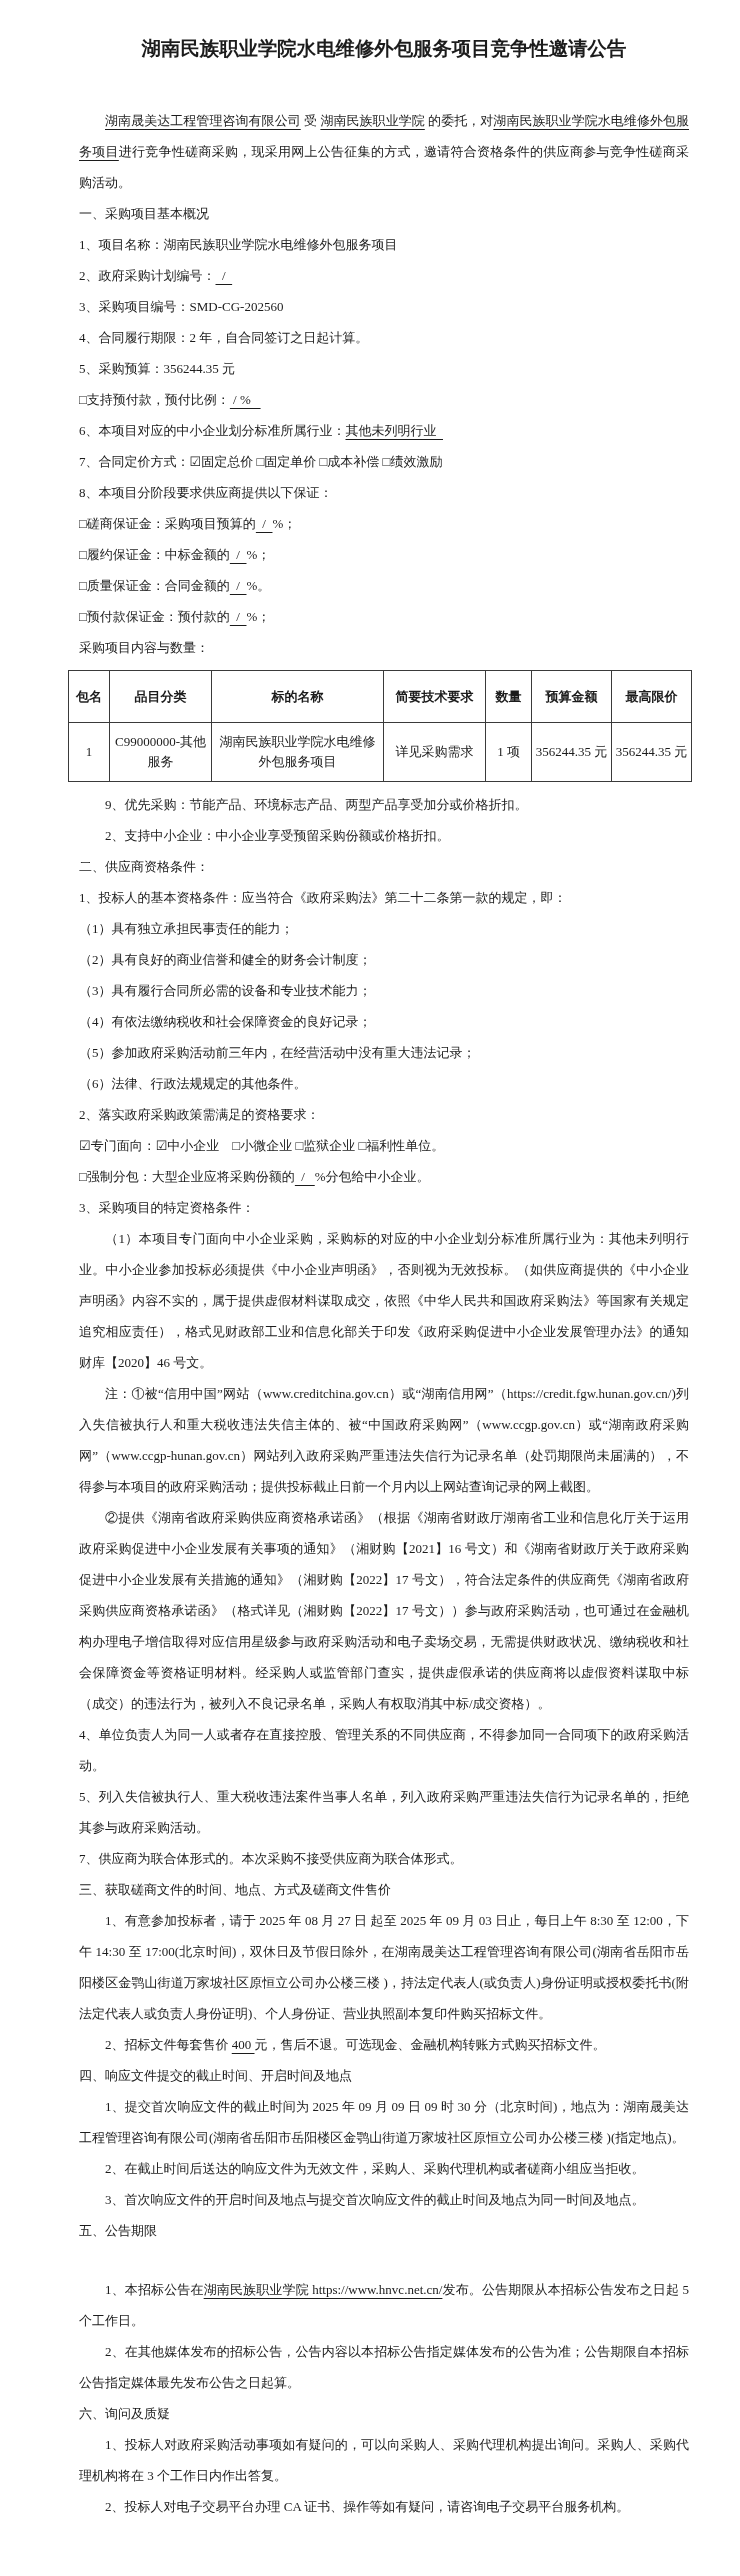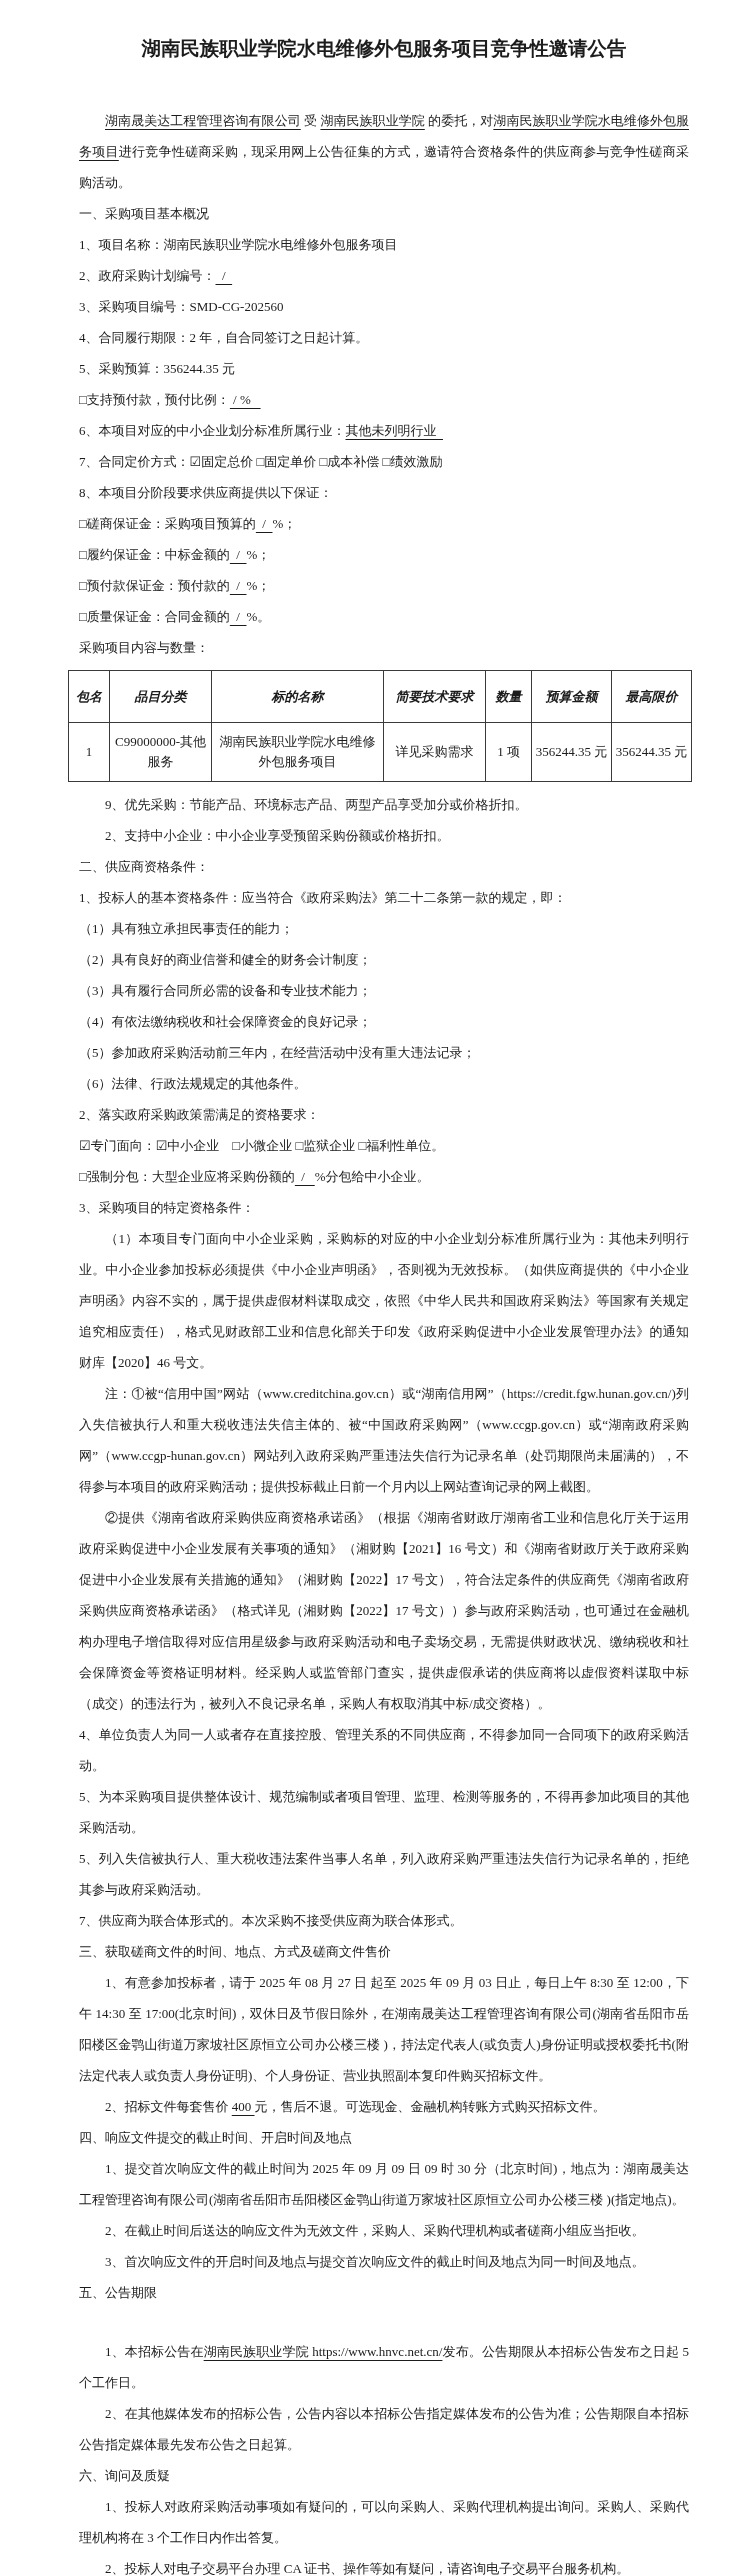--- a/index.html
+++ b/index.html
@@ -6,21 +6,21 @@
   body{font-family:"Liberation Serif","DejaVu Serif",serif;color:#1c1c1c;}
   .page{width:740px;min-height:2576px;box-sizing:border-box;background:#ffffff;padding:22px 51px 65px 79px;}
   .title{font-size:19.4px;font-weight:bold;text-align:center;line-height:1.7;margin:11px 0 39px 0;}
   p{margin:0;font-size:13px;line-height:31px;text-align:justify;}
   .ind{text-indent:2em;}
   .b{font-weight:normal;}
   .u{text-decoration:underline;text-underline-offset:3.7px;}
   .spacer{height:28px;}
   table.items{border-collapse:collapse;table-layout:fixed;width:622px;margin:7.4px 0 7.4px -11px;}
   table.items th,table.items td{border:0.9px solid #3a3a3a;text-align:center;vertical-align:middle;font-size:13px;line-height:19.4px;padding:9.3px 2.8px;word-break:break-all;}
-  table.items th{font-weight:bold;padding:15.7px 2.8px;font-style:italic;}
+  table.items th{font-weight:bold;padding:15.7px 2.8px;}
   col.c1{width:41px;}col.c2{width:102px;}col.c3{width:172px;}col.c4{width:102px;}col.c5{width:46px;}col.c6{width:80px;}col.c7{width:80px;}
 </style>
 </head>
 <body>
 
 <div class="page">
 
   <div class="title">湖南民族职业学院水电维修外包服务项目竞争性邀请公告</div>
 
   <p class="ind"><span class="u">湖南晟美达工程管理咨询有限公司</span><span> 受 </span><span class="u">湖南民族职业学院</span><span> 的委托，对</span><span class="u">湖南民族职业学院水电维修外包服务项目</span><span>进行竞争性磋商采购，现采用网上公告征集的方式，邀请符合资格条件的供应商参与竞争性磋商采购活动。</span></p>
@@ -30,22 +30,22 @@
   <p><span>2、政府采购计划编号：</span><span class="u">&nbsp;&nbsp;/&nbsp;&nbsp;</span></p>
   <p>3、采购项目编号：SMD-CG-202560</p>
   <p>4、合同履行期限：2 年，自合同签订之日起计算。</p>
   <p>5、采购预算：356244.35 元</p>
   <p><span>□支持预付款，预付比例：</span><span class="u">&nbsp;/ %&nbsp;&nbsp;&nbsp;</span></p>
   <p><span>6、本项目对应的中小企业划分标准所属行业：</span><span class="u">其他未列明行业&nbsp;&nbsp;</span></p>
   <p>7、合同定价方式：☑固定总价 □固定单价 □成本补偿 □绩效激励</p>
   <p>8、本项目分阶段要求供应商提供以下保证：</p>
   <p><span>□磋商保证金：采购项目预算的</span><span class="u">&nbsp;&nbsp;/&nbsp;&nbsp;</span><span>%；</span></p>
   <p><span>□履约保证金：中标金额的</span><span class="u">&nbsp;&nbsp;/&nbsp;&nbsp;</span><span>%；</span></p>
+  <p><span>□质量保证金：合同金额的</span><span class="u">&nbsp;&nbsp;/&nbsp;&nbsp;</span><span>%。</span></p>
   <p><span>□预付款保证金：预付款的</span><span class="u">&nbsp;&nbsp;/&nbsp;&nbsp;</span><span>%；</span></p>
-  <p><span>□质量保证金：合同金额的</span><span class="u">&nbsp;&nbsp;/&nbsp;&nbsp;</span><span>%。</span></p>
 
   <p class="b">采购项目内容与数量：</p>
 
   <table class="items">
     <colgroup>
         <col class="c1">
         <col class="c2">
         <col class="c3">
         <col class="c4">
         <col class="c5">
@@ -88,21 +88,20 @@
   <p>（5）参加政府采购活动前三年内，在经营活动中没有重大违法记录；</p>
   <p>（6）法律、行政法规规定的其他条件。</p>
   <p>2、落实政府采购政策需满足的资格要求：</p>
   <p>☑专门面向：☑中小企业　□小微企业 □监狱企业 □福利性单位。</p>
   <p><span>□强制分包：大型企业应将采购份额的</span><span class="u">&nbsp;&nbsp;/&nbsp;&nbsp;&nbsp;</span><span>%分包给中小企业。</span></p>
   <p class="b">3、采购项目的特定资格条件：</p>
   <p class="ind">（1）本项目专门面向中小企业采购，采购标的对应的中小企业划分标准所属行业为：其他未列明行业。中小企业参加投标必须提供《中小企业声明函》，否则视为无效投标。（如供应商提供的《中小企业声明函》内容不实的，属于提供虚假材料谋取成交，依照《中华人民共和国政府采购法》等国家有关规定追究相应责任），格式见财政部工业和信息化部关于印发《政府采购促进中小企业发展管理办法》的通知财库【2020】46 号文。</p>
   <p class="ind">注：①被“信用中国”网站（www.creditchina.gov.cn）或“湖南信用网”（https://credit.fgw.hunan.gov.cn/)列入失信被执行人和重大税收违法失信主体的、被“中国政府采购网”（www.ccgp.gov.cn）或“湖南政府采购网”（www.ccgp-hunan.gov.cn）网站列入政府采购严重违法失信行为记录名单（处罚期限尚未届满的），不得参与本项目的政府采购活动；提供投标截止日前一个月内以上网站查询记录的网上截图。</p>
   <p class="ind">②提供《湖南省政府采购供应商资格承诺函》（根据《湖南省财政厅湖南省工业和信息化厅关于运用政府采购促进中小企业发展有关事项的通知》（湘财购【2021】16 号文）和《湖南省财政厅关于政府采购促进中小企业发展有关措施的通知》（湘财购【2022】17 号文），符合法定条件的供应商凭《湖南省政府采购供应商资格承诺函》（格式详见（湘财购【2022】17 号文））参与政府采购活动，也可通过在金融机构办理电子增信取得对应信用星级参与政府采购活动和电子卖场交易，无需提供财政状况、缴纳税收和社会保障资金等资格证明材料。经采购人或监管部门查实，提供虚假承诺的供应商将以虚假资料谋取中标（成交）的违法行为，被列入不良记录名单，采购人有权取消其中标/成交资格）。</p>
   <p>4、单位负责人为同一人或者存在直接控股、管理关系的不同供应商，不得参加同一合同项下的政府采购活动。</p>
-  <p>5、为本采购项目提供整体设计、规范编制或者项目管理、监理、检测等服务的，不得再参加此项目的其他采购活动。</p>
   <p>5、列入失信被执行人、重大税收违法案件当事人名单，列入政府采购严重违法失信行为记录名单的，拒绝其参与政府采购活动。</p>
   <p><span>7、供应商为联合体形式的。本次采购</span><span class="b">不接受</span><span>供应商为联合体形式。</span></p>
 
   <p class="b">三、获取磋商文件的时间、地点、方式及磋商文件售价</p>
   <p class="ind">1、有意参加投标者，请于 2025 年 08 月 27 日 起至 2025 年 09 月 03 日止，每日上午 8:30 至 12:00，下午 14:30 至 17:00(北京时间)，双休日及节假日除外，在湖南晟美达工程管理咨询有限公司(湖南省岳阳市岳阳楼区金鹗山街道万家坡社区原恒立公司办公楼三楼 )，持法定代表人(或负责人)身份证明或授权委托书(附法定代表人或负责人身份证明)、个人身份证、营业执照副本复印件购买招标文件。</p>
   <p class="ind"><span>2、招标文件每套售价 </span><span class="u">400&nbsp;</span><span>元，售后不退。可选现金、金融机构转账方式购买招标文件。</span></p>
 
   <p class="b">四、响应文件提交的截止时间、开启时间及地点</p>
   <p class="ind">1、提交首次响应文件的截止时间为 2025 年 09 月 09 日 09 时 30 分（北京时间)，地点为：湖南晟美达工程管理咨询有限公司(湖南省岳阳市岳阳楼区金鹗山街道万家坡社区原恒立公司办公楼三楼 )(指定地点)。</p>
   <p class="ind">2、在截止时间后送达的响应文件为无效文件，采购人、采购代理机构或者磋商小组应当拒收。</p>

